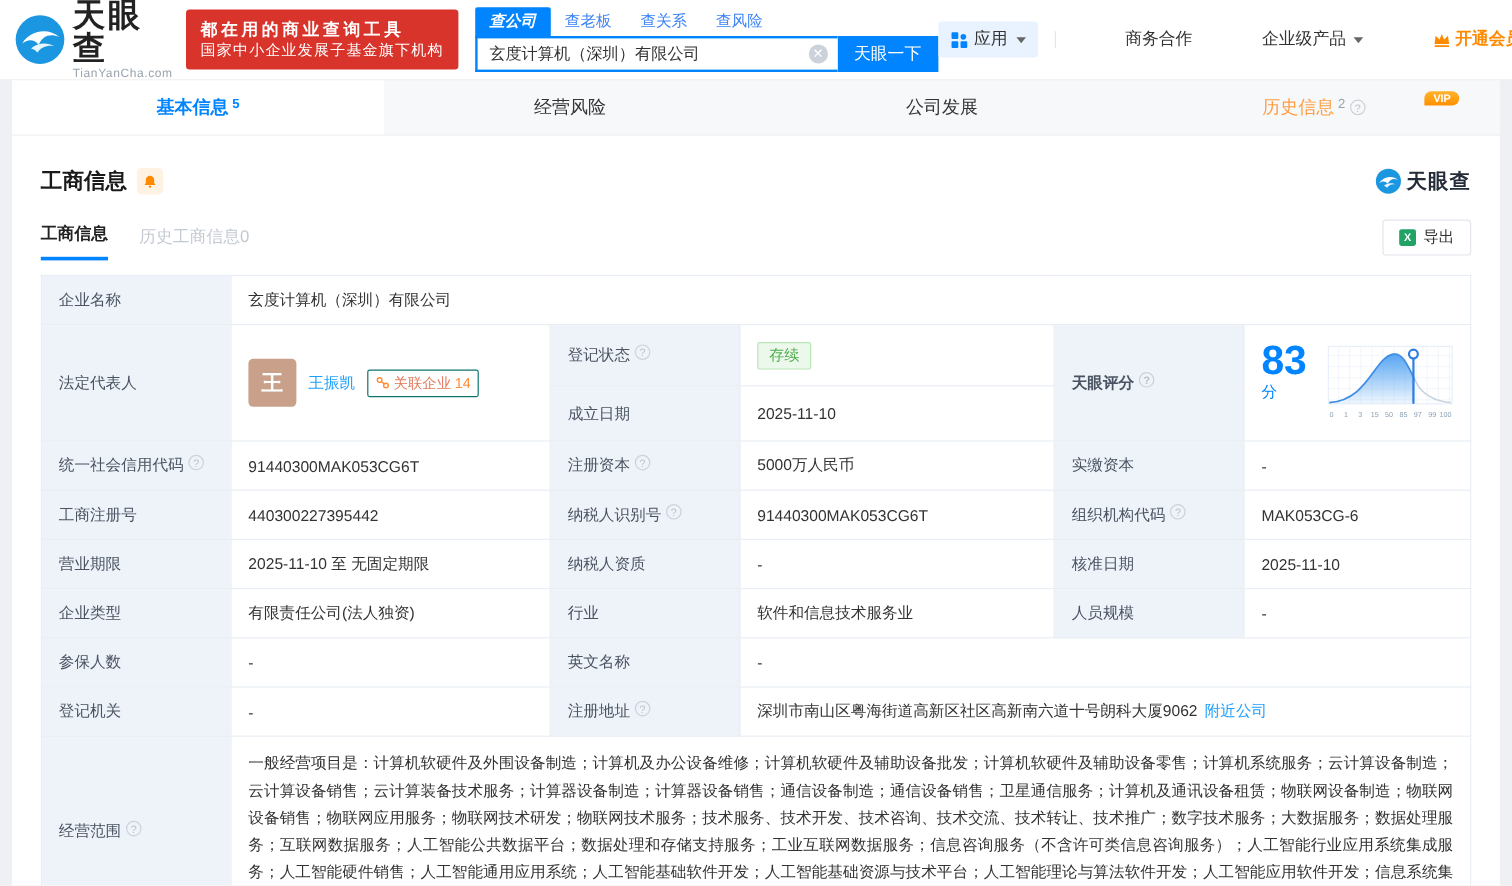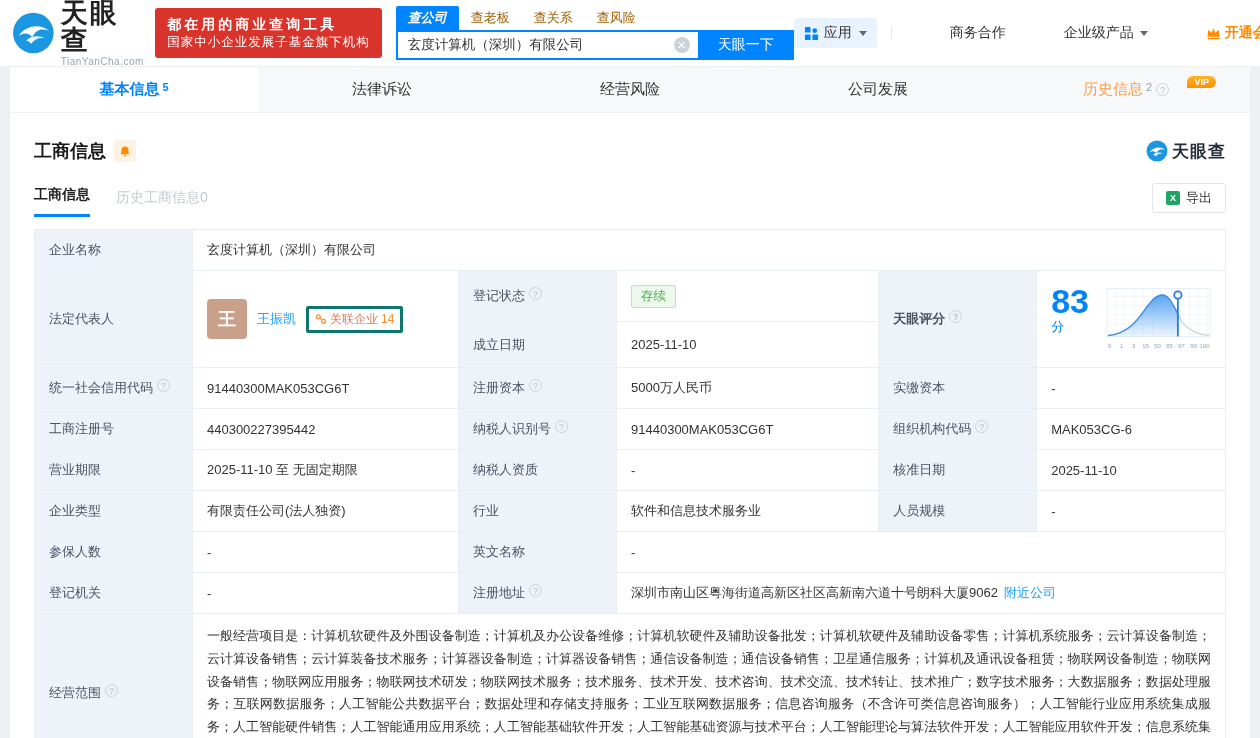--- a/index.html
+++ b/index.html
@@ -13,27 +13,27 @@
   .logo-icon { width:44px; height:44px; margin-right:6px; }
   .logo-text-wrap { display:flex; flex-direction:column; line-height:1; }
   .logo-text { font-size:27px; font-weight:bold; color:#222; letter-spacing:2px; }
   .logo-domain { font-size:10px; color:#9aa4ae; margin-top:3px; letter-spacing:.5px; }
   .promo { background:#d9342b; color:#fff; border-radius:3px; margin-left:10px; padding:7px 12px; line-height:1.35; white-space:nowrap; }
   .promo .l1 { font-size:14px; font-weight:bold; letter-spacing:3px; }
   .promo .l2 { font-size:12.5px; letter-spacing:1px; }
 
   .search-block { margin-left:14px; display:flex; flex-direction:column; }
   .search-tabs { display:flex; align-items:flex-end; height:24px; }
-  .search-tab { font-size:13px; color:#a16207; padding:3px 12px; cursor:pointer; }
+  .search-tab { font-size:13px; color:#3b82f6; padding:3px 12px; cursor:pointer; }
   .search-tab.active { background:#0084ff; color:#fff; border-radius:2px 2px 0 0; font-weight:bold;font-style:italic; }
   .search-row { display:flex; }
   .search-input-wrap { position:relative; }
   .search-input { width:302px; height:30px; border:2px solid #0084ff; border-right:none; padding:0 30px 0 10px; font-size:13.5px; color:#333; outline:none; font-family:inherit; }
   .clear-btn { position:absolute; right:8px; top:7px; width:16px; height:16px; border-radius:50%; background:#ccd2da; color:#fff; font-size:11px; line-height:16px; text-align:center; cursor:pointer; }
-  .search-btn { width:96px; height:30px; background:#0084ff; color:#fff; border:none; font-size:14px; cursor:pointer; font-family:inherit; }
+  .search-btn { width:84px; height:30px; background:#0084ff; color:#fff; border:none; font-size:14px; cursor:pointer; font-family:inherit; }
 
   .top-nav { margin-left:auto; display:flex; align-items:center; gap:14px; white-space:nowrap; }
   .nav-sep { width:1px; height:14px; background:#e3e6ea; }
   .apps-pill { display:flex; align-items:center; gap:5px; background:#e9f3ff; border-radius:3px; padding:6px 10px; cursor:pointer; }
   .nav-item { display:flex; align-items:center; gap:4px; color:#333; cursor:pointer;margin-left:44px; }
   .nav-item.vip { color:#ff8a00; font-weight:bold; }
   .caret { width:0; height:0; border-left:4px solid transparent; border-right:4px solid transparent; border-top:5px solid #666; margin-left:2px; }
   .caret.orange { border-top-color:#ff8a00; }
   .bell-btn { cursor:pointer; display:flex; align-items:center; }
 
@@ -64,21 +64,21 @@
   
   .info-table { width:calc(100% - 48px); margin:12px 24px 0 24px; border-collapse:collapse; font-size:13px; }
   .info-table td { border:1px solid #e9eef4; padding:11px 14px; vertical-align:middle; color:#333; }
   .info-table td.lbl { background:#eef3fa; color:#4a5361; width:160px; }
   .info-table td.lbl .lblwrap { display:flex; align-items:flex-start; }
   td.w-v1 { width:268px; } td.w-l2 { width:148px;margin-left:36px; } td.w-v2 { width:264px; } td.w-l3 { width:156px;font-weight:bold; }
 
   .legal-cell { display:flex; align-items:center; gap:10px; }
   .avatar { width:40px; height:40px; border-radius:4px; background:#c9a18a; color:#fff; font-size:18px; font-weight:bold; display:flex; align-items:center; justify-content:center; cursor:pointer; flex:none; }
   .rep-name { color:#1e9fff; cursor:pointer; }
-  .rel-badge { display:inline-flex; align-items:center; gap:3px; border:3px solid #0f766e; border-radius:2px; padding:2px 6px; font-size:12px; cursor:pointer; background:#fff; }
+  .rel-badge { display:inline-flex; align-items:center; gap:3px; border:1px solid #0f766e; border-radius:2px; padding:2px 6px; font-size:12px; cursor:pointer; background:#fff; }
   .rel-badge .t { color:#e2795c; } .rel-badge .n { color:#ff8d38; }
 
   .status-badge { display:inline-block; background:#ebf8eb; border:1px solid #b9e6b6; color:#4fae4c; font-size:12.5px; padding:2px 9px; border-radius:2px; }
 
   .score-cell { display:flex; align-items:flex-start; gap:8px; padding:2px 0; }
   .score-num { font-size:34px; font-weight:bold; color:#0084ff; line-height:1; }
   .score-unit { font-size:13px; color:#0084ff; }
   .addr-link { color:#1e9fff; cursor:pointer; margin-left:6px; white-space:nowrap; }
   .scope-text { line-height:1.75; text-align:justify; }
 </style>
@@ -160,23 +160,20 @@
     </div>
   </div>
 </div>
 
 <div class="page-wrap">
 
   <div class="main-tabs">
     <div class="main-tab active">
       <span>基本信息</span>
       <span class="tab-count">5</span>
-    </div>
-    <div class="main-tab">
-      <span>法律诉讼</span>
     </div>
     <div class="main-tab">
       <span>经营风险</span>
     </div>
     <div class="main-tab">
       <span>公司发展</span>
     </div>
     <div class="main-tab history">
       <span class="vip-ribbon">VIP</span>
       <span>历史信息</span>

